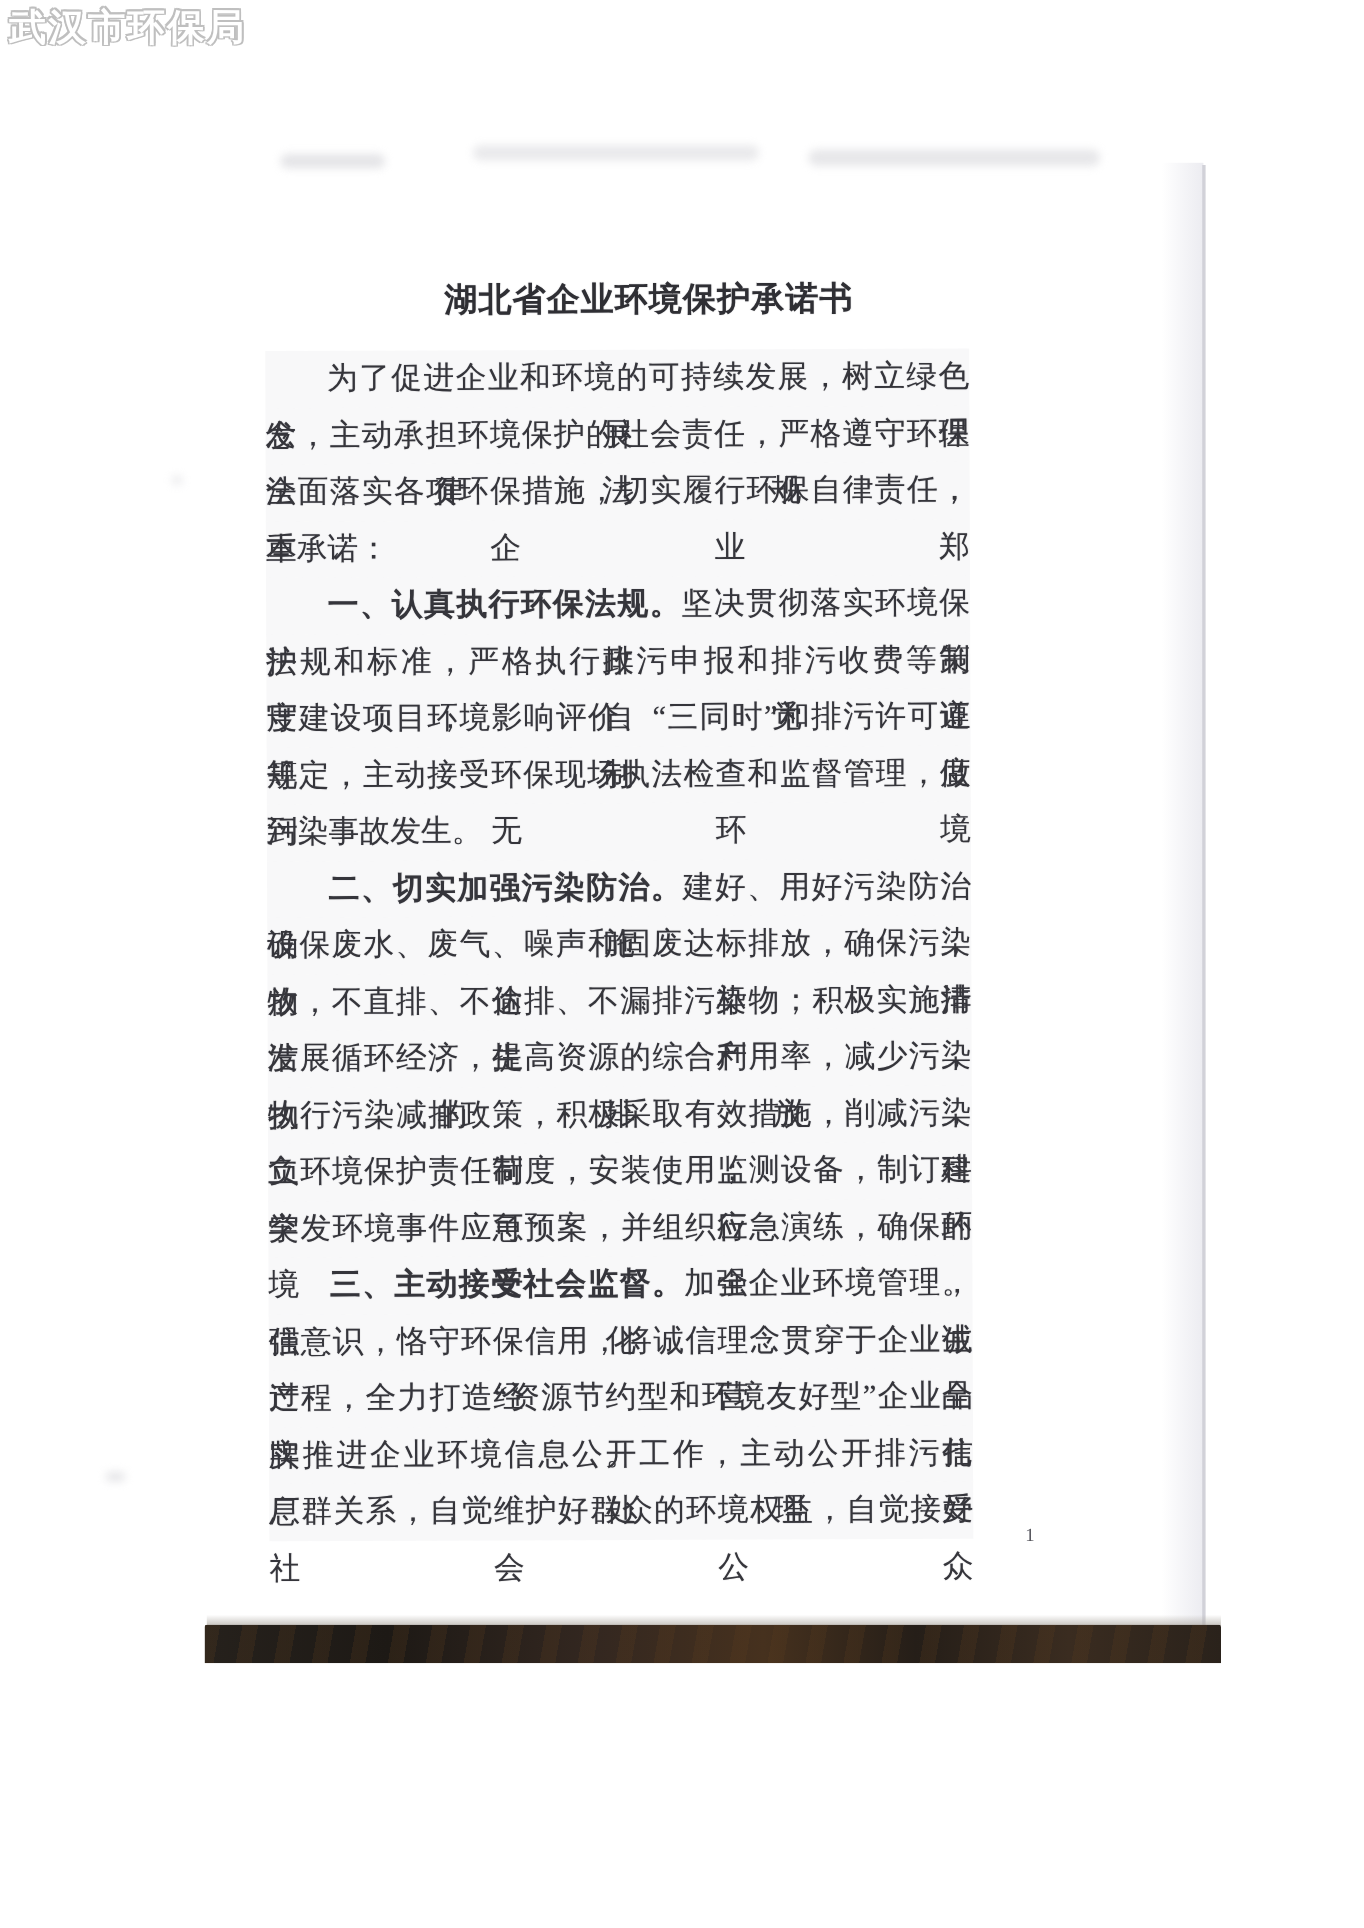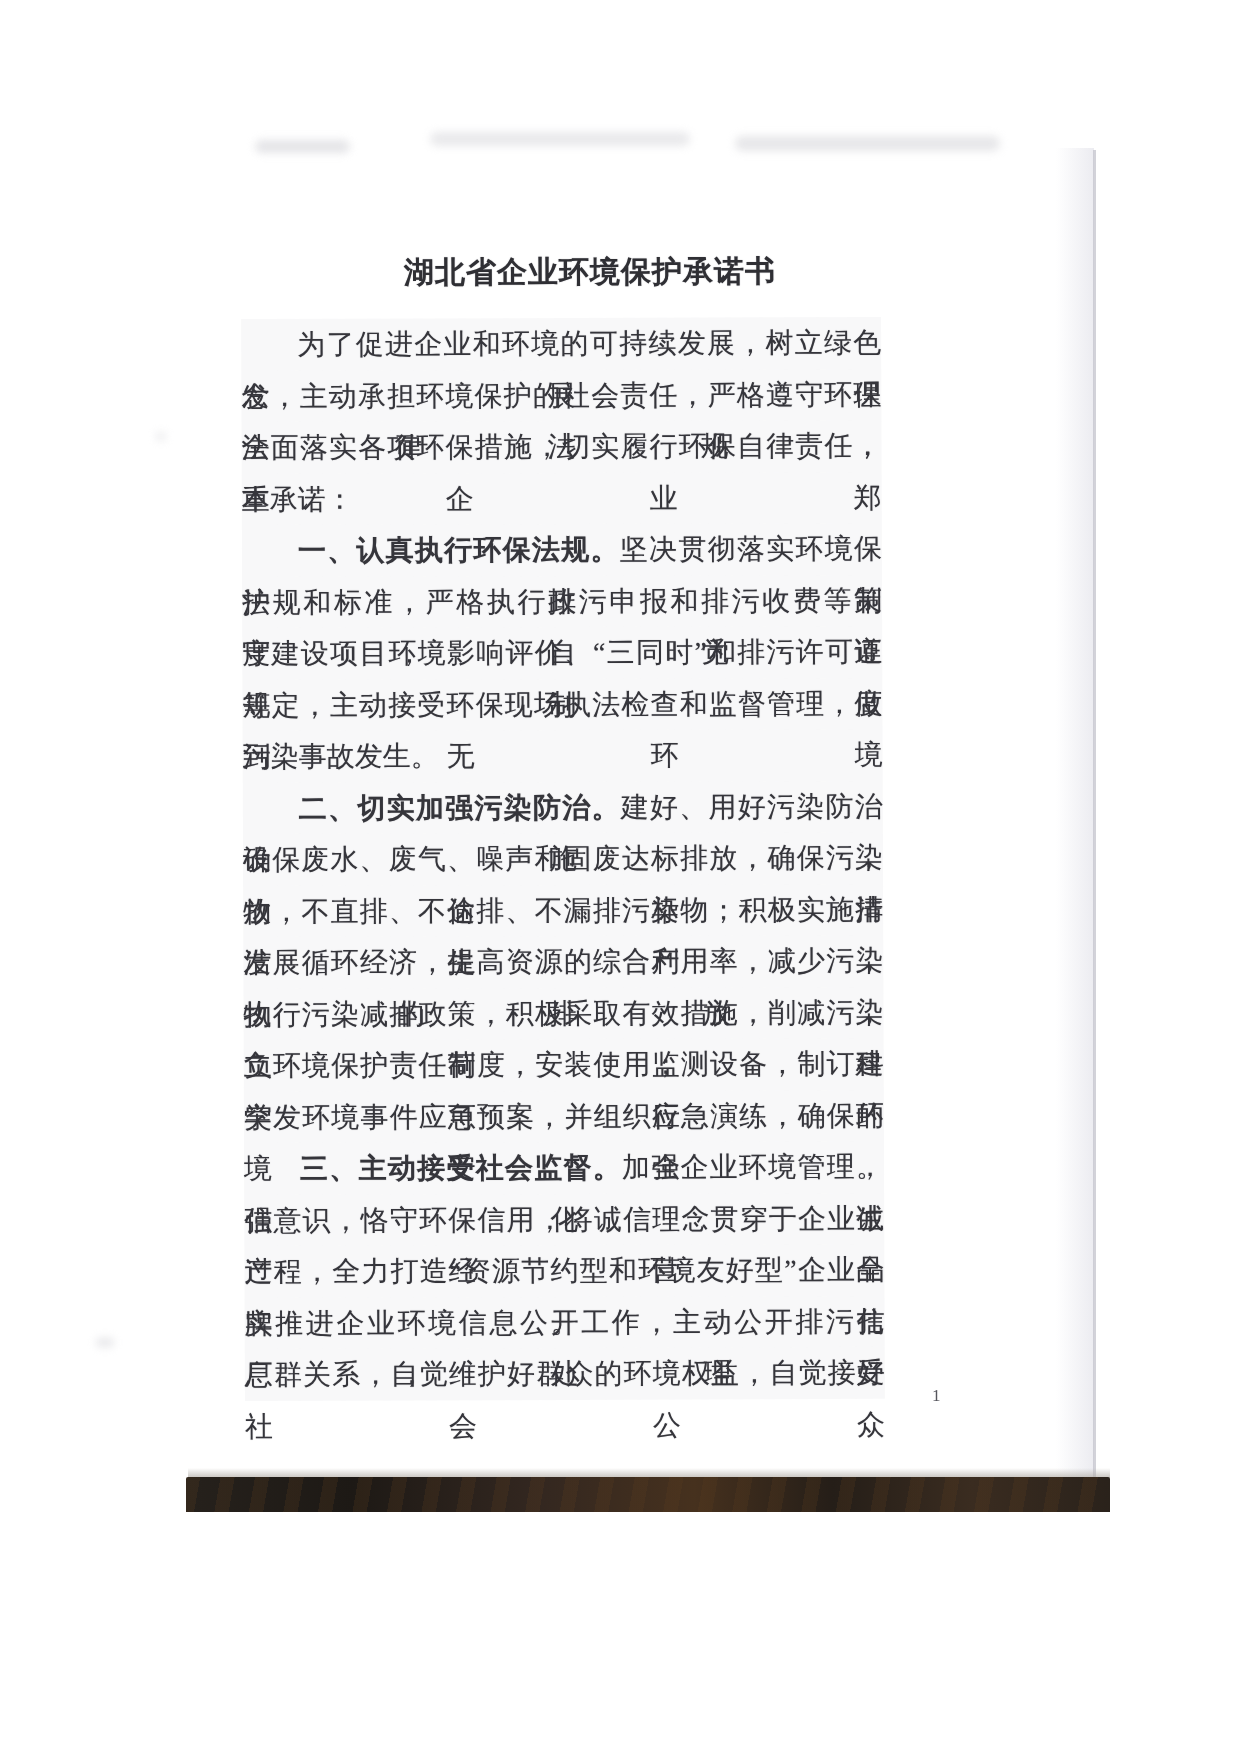--- a/index.html
+++ b/index.html
@@ -142,20 +142,21 @@
         #26211c 0%, #1d1915 18%, #332720 38%, #46311e 55%,
         #251e18 70%, #3a2c20 85%, #2a221b 100%);
     border-radius: 2px 2px 0 0;
   }
 </style>
 </head>
 <body>
 
 <div class="canvas">
 
+  <div class="watermark">武汉市环保局</div>
 
   <div class="smudge s1"></div>
   <div class="smudge s2"></div>
   <div class="smudge s3"></div>
   <div class="smudge s4"></div>
   <div class="smudge s5"></div>
 
   <div class="page-edge-right"></div>
   <div class="page-edge-line"></div>
 

